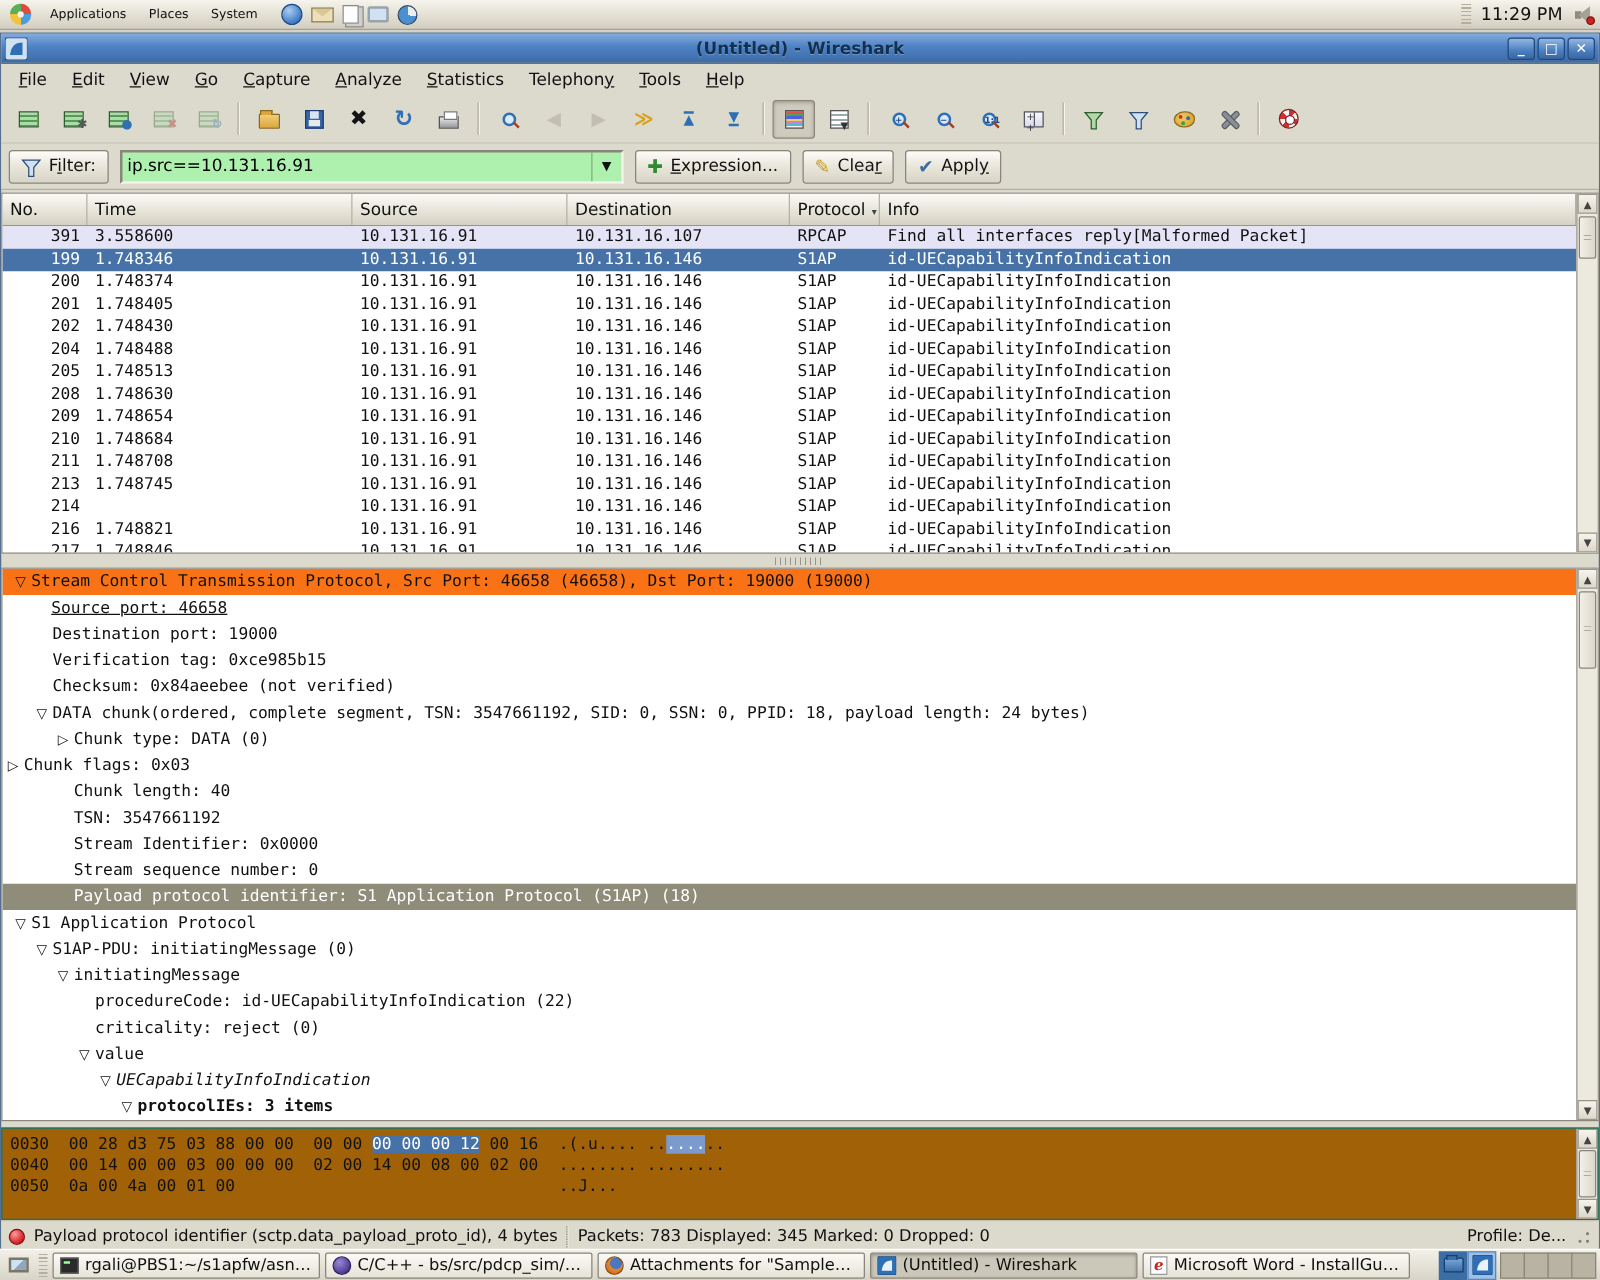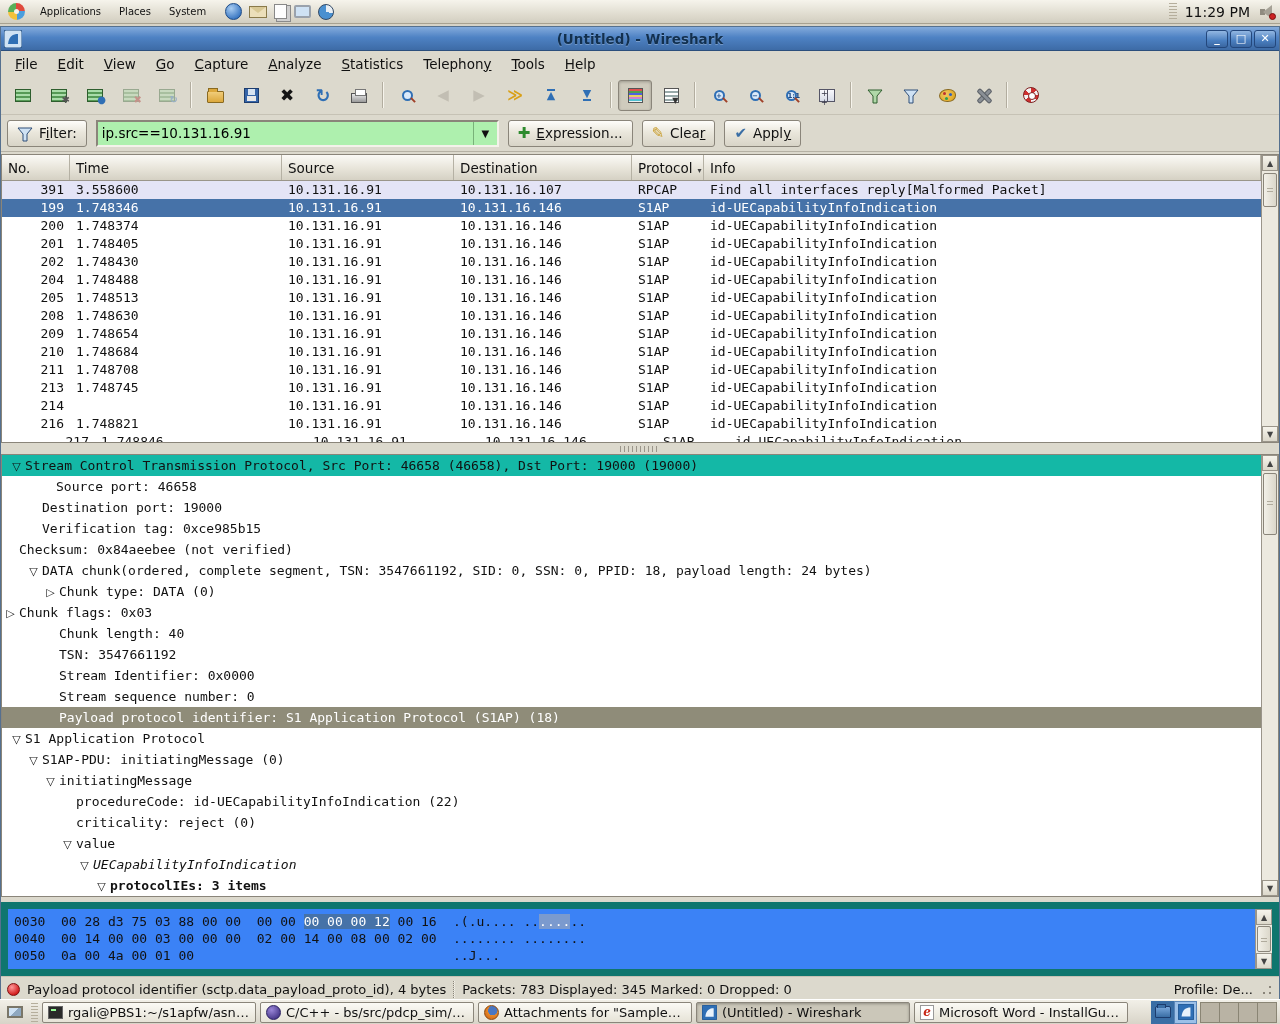--- a/index.html
+++ b/index.html
@@ -128,21 +128,21 @@
   .packet-list { flex:0 0 289px; position:relative; margin-top:2px;
     background:#fff; border:1px solid #8a857a; overflow:hidden; }
   .pl-inner { position:absolute; left:0; top:0; right:17px; bottom:0; overflow:hidden; }
   .pl-header { display:flex; height:26px;
     background:linear-gradient(#fbfaf6,#e7e4d9 55%,#d5d1c4); border-bottom:1px solid #9a958a; }
   .pl-hcell { border-right:1px solid #b5b1a4; padding:5px 6px 0 6px; font-size:13.5px; white-space:nowrap; overflow:hidden; position:relative;}
   .sortmark { font-size:8px; color:#444; margin-left:5px; }
   .prow { display:flex; height:18px; font-family:"DejaVu Sans Mono",monospace; font-size:13px; }
   .prow.rpcap { background:#e4e4f6; }
   .prow.selected { background:#4672a8; color:#fff; }
-  .prow.clipped { height:9px; overflow:hidden;margin-left:25px; }
+  .prow.clipped { height:9px; overflow:hidden; }
   .pcell { padding:1px 6px 0 6px; white-space:pre; overflow:hidden; }
   .pcell.num { text-align:right; }
 
   
   .vsb { position:absolute; right:0; top:0; bottom:0; width:17px;
     background:#ece9df; border-left:1px solid #9a958a; }
   .sb-arr { height:16px; display:flex; align-items:center; justify-content:center;
     font-size:8px; color:#444; background:linear-gradient(#f6f4ec,#dcd8cb);
     border:1px solid #9a958a; }
   .sb-arr.down { position:absolute; bottom:0; left:0; right:0; }
@@ -153,26 +153,26 @@
 
   
   .splitter { flex:0 0 11px; display:flex; align-items:center; justify-content:center; }
   .grip { width:40px; height:6px;
     background:repeating-linear-gradient(90deg,#9a958a 0 1px, transparent 1px 4px); }
 
   
   .details { flex:0 0 443px; position:relative; background:#fff; border:1px solid #8a857a; overflow:hidden; }
   .tree-inner { position:absolute; left:0; top:0; right:17px; bottom:0; overflow:hidden; }
   .tree-line { height:21px; line-height:21px; font-family:"DejaVu Sans Mono",monospace; font-size:13px; white-space:pre; }
-  .tree-line.hl { background:#14b8a6; }
+  .tree-line.hl { background:#f97316; }
   .tree-line.sel { background:#8f8c79; color:#fff; }
   .arr { display:inline-block; width:17px; text-align:center; font-family:"DejaVu Sans",sans-serif; font-size:11px; }
 
   
-  .hexpane { flex:0 0 74px; position:relative; background:#3b82f6; border:7px solid #0f766e; overflow:hidden; margin-top:5px; }
+  .hexpane { flex:0 0 74px; position:relative; background:#a16207; border:1px solid #0f766e; overflow:hidden; margin-top:5px; }
   .hex-inner { position:absolute; left:0; top:0; right:17px; bottom:0; overflow:hidden; padding-left:6px; }
   .hexrow { height:17px; line-height:17px; font-family:"DejaVu Sans Mono",monospace; font-size:13px; white-space:pre; }
   .hexrow.clipped { margin-top:-13px; }
   .hoff { display:inline-block; width:47px; }
   .hcol { display:inline-block; width:392px; }
   .hexhl { background:#4672a8; color:#fff; }
   .aschl { background:#7b9ace; color:#fff; }
 
   
   .statusbar { flex:0 0 26px; display:flex; align-items:center; gap:7px; padding:0 6px;
@@ -535,24 +535,24 @@
     </div>
   </div>
 
   <div class="splitter">
       <div class="grip"></div>
     </div>
 
   <div class="details">
     <div class="tree-inner">
         <div class="tree-line hl" style="padding-left: 6px;"><span class="arr">▽</span><span>Stream Control Transmission Protocol, Src Port: 46658 (46658), Dst Port: 19000 (19000)</span></div>
-        <div class="tree-line " style="padding-left: 37px;"><span class="arr">&nbsp;</span><span>Source port: 46658</span></div>
+        <div class="tree-line " style="padding-left: 22px; text-decoration: underline;"><span class="arr">&nbsp;</span><span>Source port: 46658</span></div>
         <div class="tree-line " style="padding-left: 23px;"><span class="arr">&nbsp;</span><span>Destination port: 19000</span></div>
         <div class="tree-line " style="padding-left: 23px;"><span class="arr">&nbsp;</span><span>Verification tag: 0xce985b15</span></div>
-        <div class="tree-line " style=""><span class="arr">&nbsp;</span><span>Checksum: 0x84aeebee (not verified)</span></div>
+        <div class="tree-line " style="padding-left: 23px;"><span class="arr">&nbsp;</span><span>Checksum: 0x84aeebee (not verified)</span></div>
         <div class="tree-line " style="padding-left: 23px;"><span class="arr">▽</span><span>DATA chunk(ordered, complete segment, TSN: 3547661192, SID: 0, SSN: 0, PPID: 18, payload length: 24 bytes)</span></div>
         <div class="tree-line " style="padding-left: 40px;"><span class="arr">▷</span><span>Chunk type: DATA (0)</span></div>
         <div class="tree-line " style=""><span class="arr">▷</span><span>Chunk flags: 0x03</span></div>
         <div class="tree-line " style="padding-left: 40px;"><span class="arr">&nbsp;</span><span>Chunk length: 40</span></div>
         <div class="tree-line " style="padding-left: 40px;"><span class="arr">&nbsp;</span><span>TSN: 3547661192</span></div>
         <div class="tree-line " style="padding-left: 40px;"><span class="arr">&nbsp;</span><span>Stream Identifier: 0x0000</span></div>
         <div class="tree-line " style="padding-left: 40px;"><span class="arr">&nbsp;</span><span>Stream sequence number: 0</span></div>
         <div class="tree-line sel" style="padding-left: 40px;"><span class="arr">&nbsp;</span><span>Payload protocol identifier: S1 Application Protocol (S1AP) (18)</span></div>
         <div class="tree-line " style="padding-left: 6px;"><span class="arr">▽</span><span>S1 Application Protocol</span></div>
         <div class="tree-line " style="padding-left: 23px;"><span class="arr">▽</span><span>S1AP-PDU: initiatingMessage (0)</span></div>

